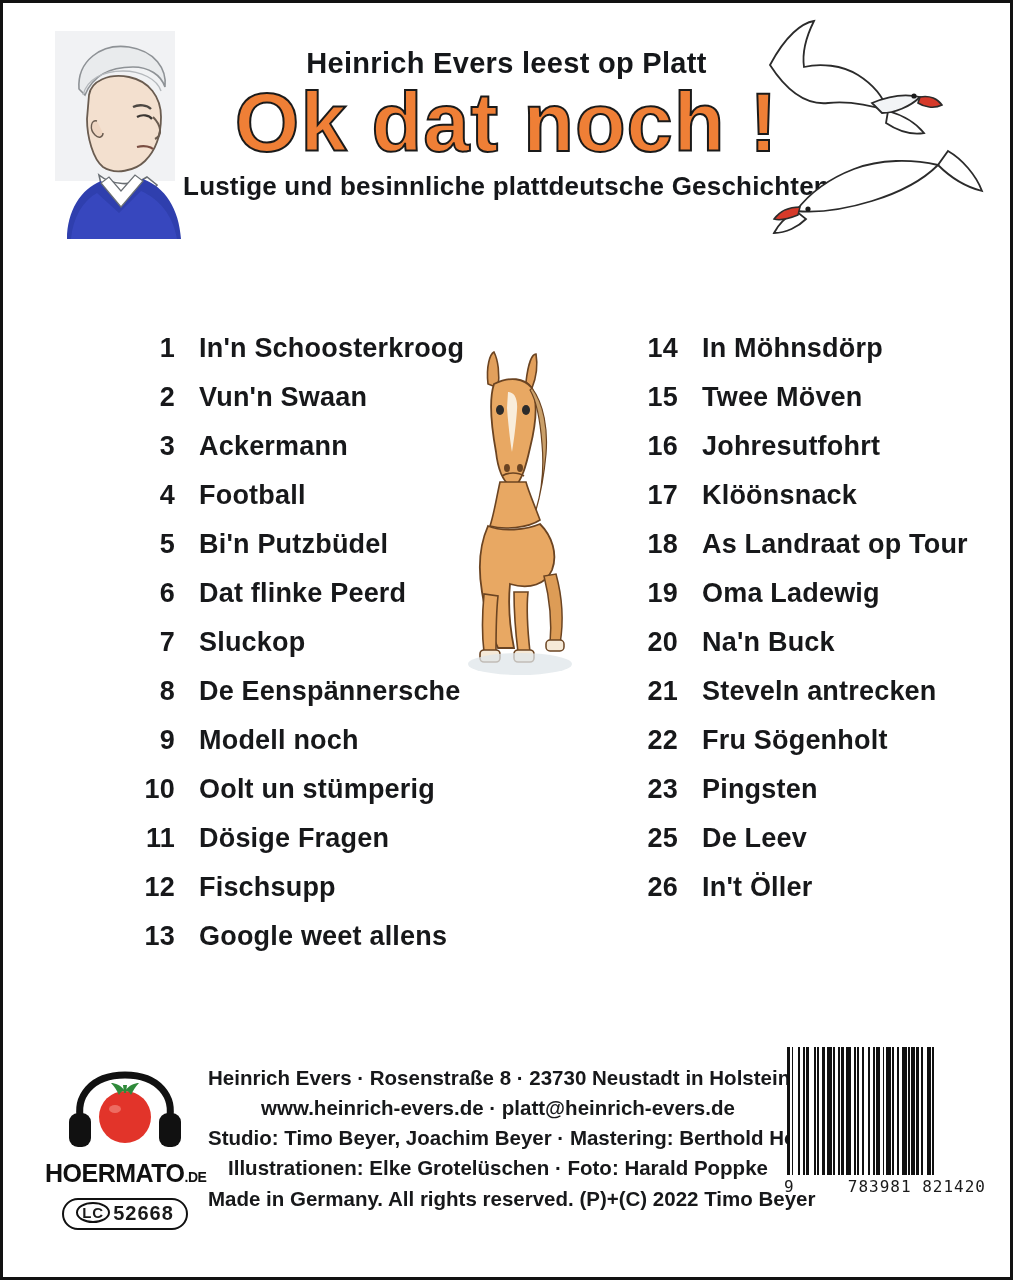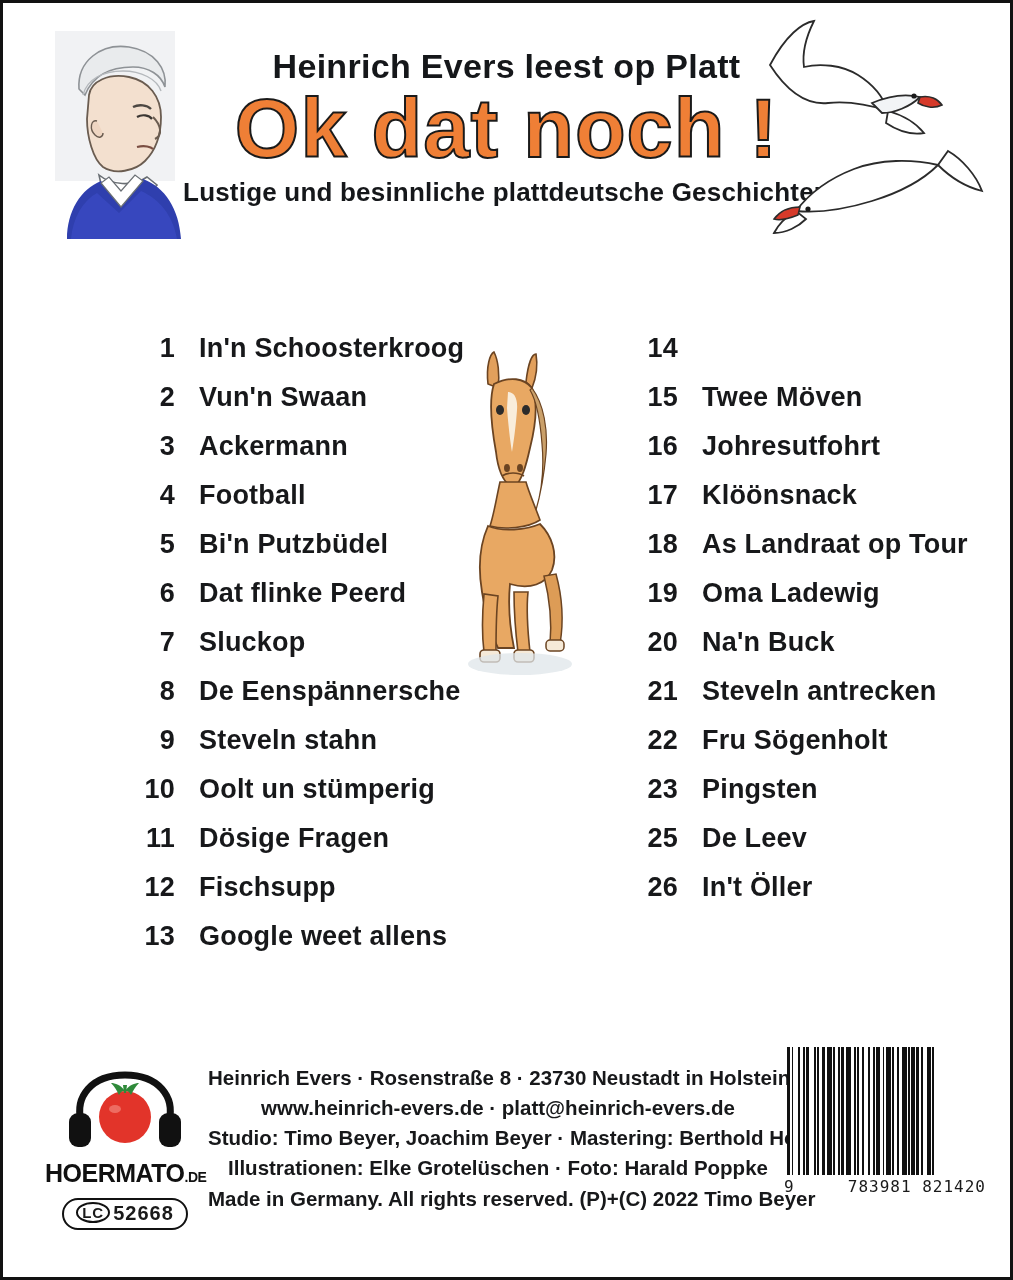--- a/index.html
+++ b/index.html
@@ -29,21 +29,21 @@
     height: 290px;
   }
   .title-block {
     position: absolute;
     left: 0;
     right: 0;
     top: 44px;
     text-align: center;
   }
   .supertitle {
-    font-size: 34px;
+    font-size: 29px;
     font-weight: bold;
     letter-spacing: 0.3px;
     color: #15171a;
     margin: 0 0 2px 0;
   }
   .maintitle {
     font-size: 83px;
     font-weight: bold;
     color: #ef7f36;
     -webkit-text-stroke: 2px #1a1a1a;
@@ -305,21 +305,21 @@
       <div class="entry">
           <span class="num">7</span>
           <span class="label">Sluckop</span>
         </div>
       <div class="entry">
           <span class="num">8</span>
           <span class="label">De Eenspännersche</span>
         </div>
       <div class="entry">
           <span class="num">9</span>
-          <span class="label">Steveln stahn</span>
+          <span class="label">Modell noch</span>
         </div>
       <div class="entry">
           <span class="num">10</span>
           <span class="label">Oolt un stümperig</span>
         </div>
       <div class="entry">
           <span class="num">11</span>
           <span class="label">Dösige Fragen</span>
         </div>
       <div class="entry">
@@ -328,20 +328,21 @@
         </div>
       <div class="entry">
           <span class="num">13</span>
           <span class="label">Google weet allens</span>
         </div>
     </div>
 
     <div class="col col-right">
       <div class="entry">
           <span class="num">14</span>
+          <span class="label">In Möhnsdörp</span>
         </div>
       <div class="entry">
           <span class="num">15</span>
           <span class="label">Twee Möven</span>
         </div>
       <div class="entry">
           <span class="num">16</span>
           <span class="label">Johresutfohrt</span>
         </div>
       <div class="entry">

